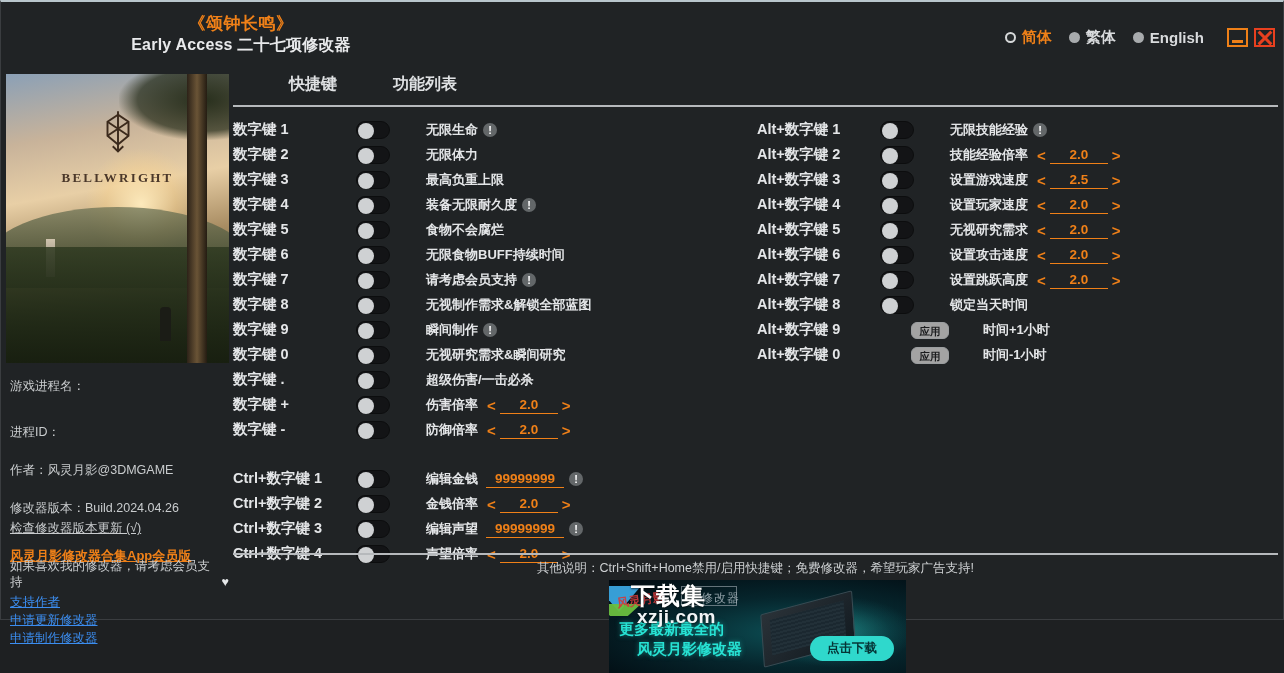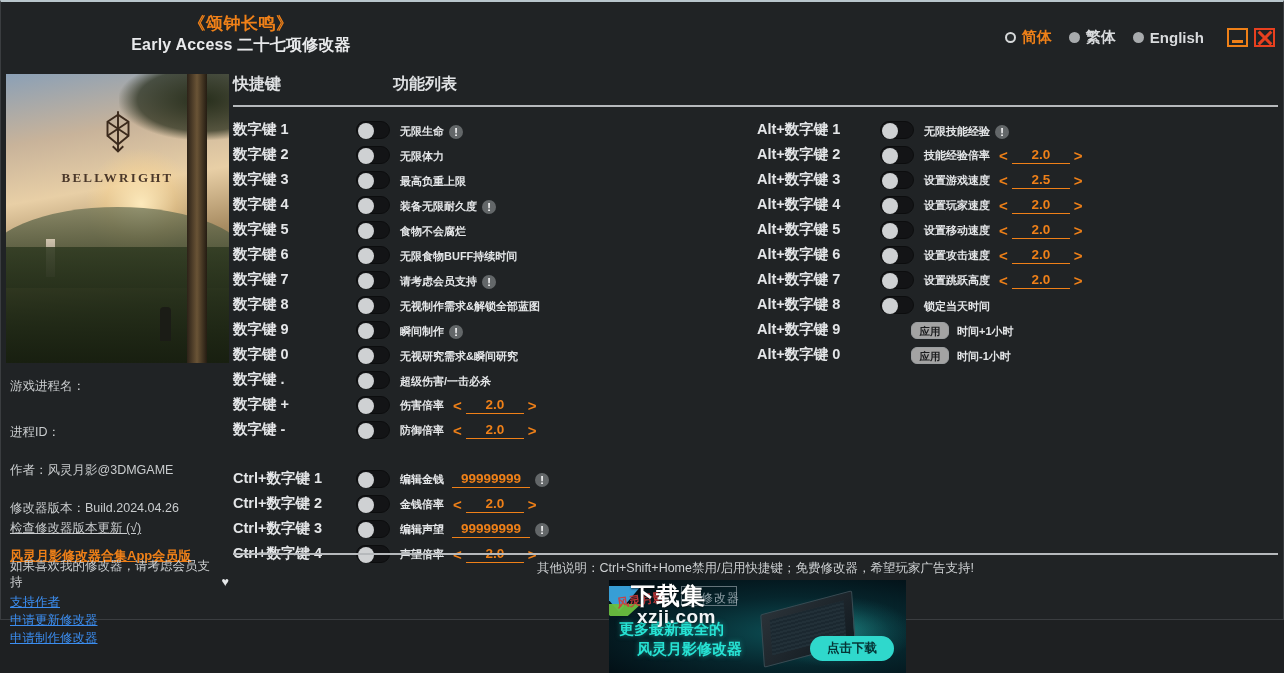--- a/index.html
+++ b/index.html
@@ -111,21 +111,21 @@
   .side-link { color: #3b8df0; text-decoration: underline; display: block; line-height: 18px; cursor: pointer; font-size: 12.5px; }
   .side-link.plain { color: #c9ccce; }
   .vip-link {
     color: #ef8018; font-weight: bold; text-decoration: underline;
     display: block; line-height: 18px; cursor: pointer; font-size: 13px;
   }
   .heart { color: #e6e8ea; }
 
   
   .main { position: absolute; left: 232px; top: 72px; right: 6px; }
-  .col-head { display: flex; align-items: baseline; height: 28px; }
+  .col-head { display: flex; align-items: baseline; height: 28px; text-align: center; }
   .col-head .h1 { width: 160px; color: #dfe1e3; font-size: 16px; font-weight: bold; }
   .col-head .h2 { color: #dfe1e3; font-size: 16px; font-weight: bold; }
   .divider { height: 2px; background: #b6b9bc; width: 1045px; margin-top: 3px; }
 
   .cols { position: relative; margin-top: 7px; }
   .col-left  { position: absolute; left: 0;   top: 0; width: 520px; }
   .col-right { position: absolute; left: 524px; top: 0; width: 520px; }
 
   .row {
     display: flex; align-items: flex-end; height: 25px; margin-bottom: 0px;
@@ -141,21 +141,21 @@
   }
   .toggle .knob {
     position: absolute; left: 1px; top: 1px; width: 16px; height: 16px;
     border-radius: 50%; background: #cfd1d3;
   }
   .applybtn {
     flex: 0 0 38px; margin-right: 8px; height: 17px; line-height: 17px;
     background: #a3a3a3; color: #1c1d1f; font-size: 10.5px; text-align: center;
     border-radius: 6px; cursor: pointer; border: 1px solid #9b9ea0; font-weight: bold; margin-left: 31px;
   }
-  .fn { color: #e4e6e8; font-size: 11px; font-weight: bold; white-space: nowrap; }
+  .fn { color: #e4e6e8; font-size: 13px; font-weight: bold; white-space: nowrap; margin-left: 26px; }
   .warn {
     display: inline-block; width: 14px; height: 14px; border-radius: 50%;
     background: #636769; color: #fff; font-size: 11px; line-height: 14px;
     text-align: center; margin-left: 5px; vertical-align: 1px; font-weight: bold;
   }
   .spin {
     display: inline-flex; align-items: center; margin-left: 7px; color: #ef8018;
     font-size: 14px; font-weight: bold; white-space: nowrap;
   }
   .spin .arr { cursor: pointer; padding: 0 2px; font-size: 15px; }
@@ -563,21 +563,21 @@
                 <span class="arr">&gt;</span>
               </span>
             </div>
           </div>
           <div class="row">
             <div class="hk">Alt+数字键 5</div>
             <div class="toggle">
               <div class="knob"></div>
             </div>
             <div style="display: flex; align-items: center;">
-              <span class="fn">设置移动速度</span>
+              <span class="fn">无视研究需求</span>
               <span class="spin">
                 <span class="arr">&lt;</span>
                 <span class="val">2.0</span>
                 <span class="arr">&gt;</span>
               </span>
             </div>
           </div>
           <div class="row">
             <div class="hk">Alt+数字键 6</div>
             <div class="toggle">

